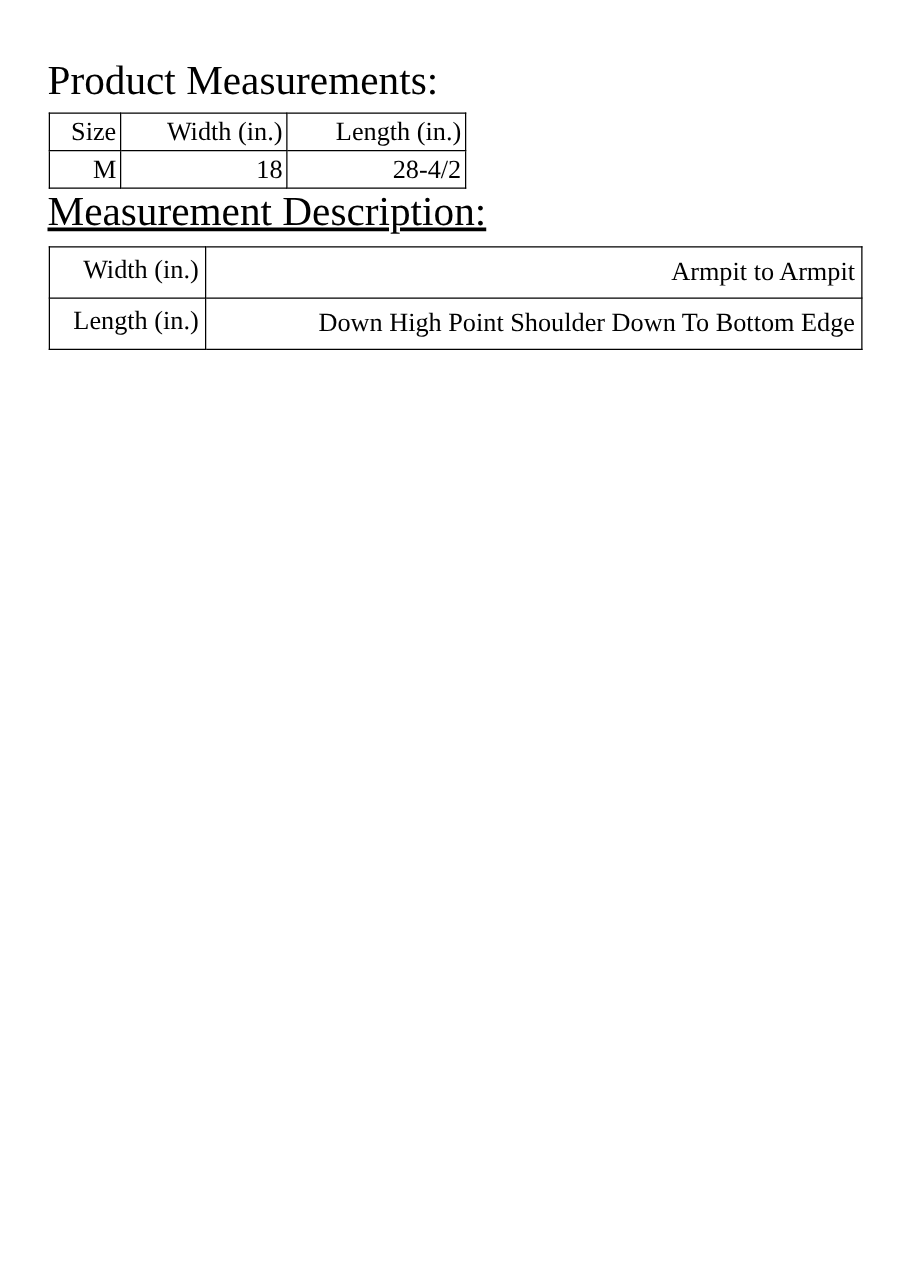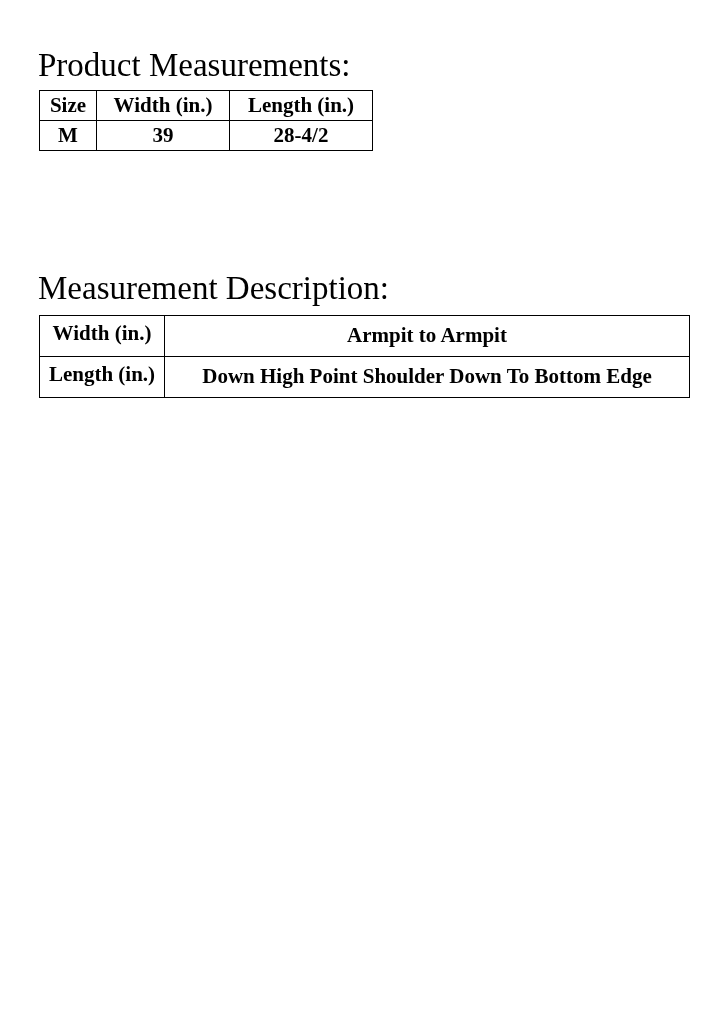--- a/index.html
+++ b/index.html
@@ -36,38 +36,38 @@
   }
   table {
     border-collapse: collapse;
     table-layout: fixed;
   }
   table td, table th {
     border: 1.5px solid #000000;
     font-family: "Liberation Serif", serif;
     font-size: 21px;
     line-height: 26px;
-    font-weight: bold;
-    text-align: center;
+    font-weight: normal;
+    text-align: right;
     vertical-align: top;
     padding: 1px 3px 2px 3px;
     white-space: nowrap;
   }
   
   #product-measurements-table {
     margin: 0 0 0 1px;
   }
   #product-measurements-table col.c-size { width: 57px; }
   #product-measurements-table col.c-width { width: 133px; }
   #product-measurements-table col.c-length { width: 143px; }
 
   
   #description-title {
-    margin-top: 118px;
     margin-bottom: 8px;
+    text-decoration: underline;
   }
   #measurement-description-table {
     width: 650px;
     margin: 0 0 0 1px;
   }
   #measurement-description-table col.c-label { width: 125px; }
   #measurement-description-table col.c-desc { width: 525px; }
   #measurement-description-table td {
     white-space: normal;
     padding: 3px 5px 4px 5px;
@@ -94,21 +94,21 @@
       <col class="c-length">
     </colgroup>
     <tbody>
       <tr>
         <td>Size</td>
         <td>Width (in.)</td>
         <td>Length (in.)</td>
       </tr>
       <tr>
         <td>M</td>
-        <td>39</td>
+        <td>18</td>
         <td>28-4/2</td>
       </tr>
     </tbody>
   </table>
 
   <h1 class="section-title" id="description-title">Measurement Description:</h1>
 
   <table id="measurement-description-table">
     <colgroup>
       <col class="c-label">

